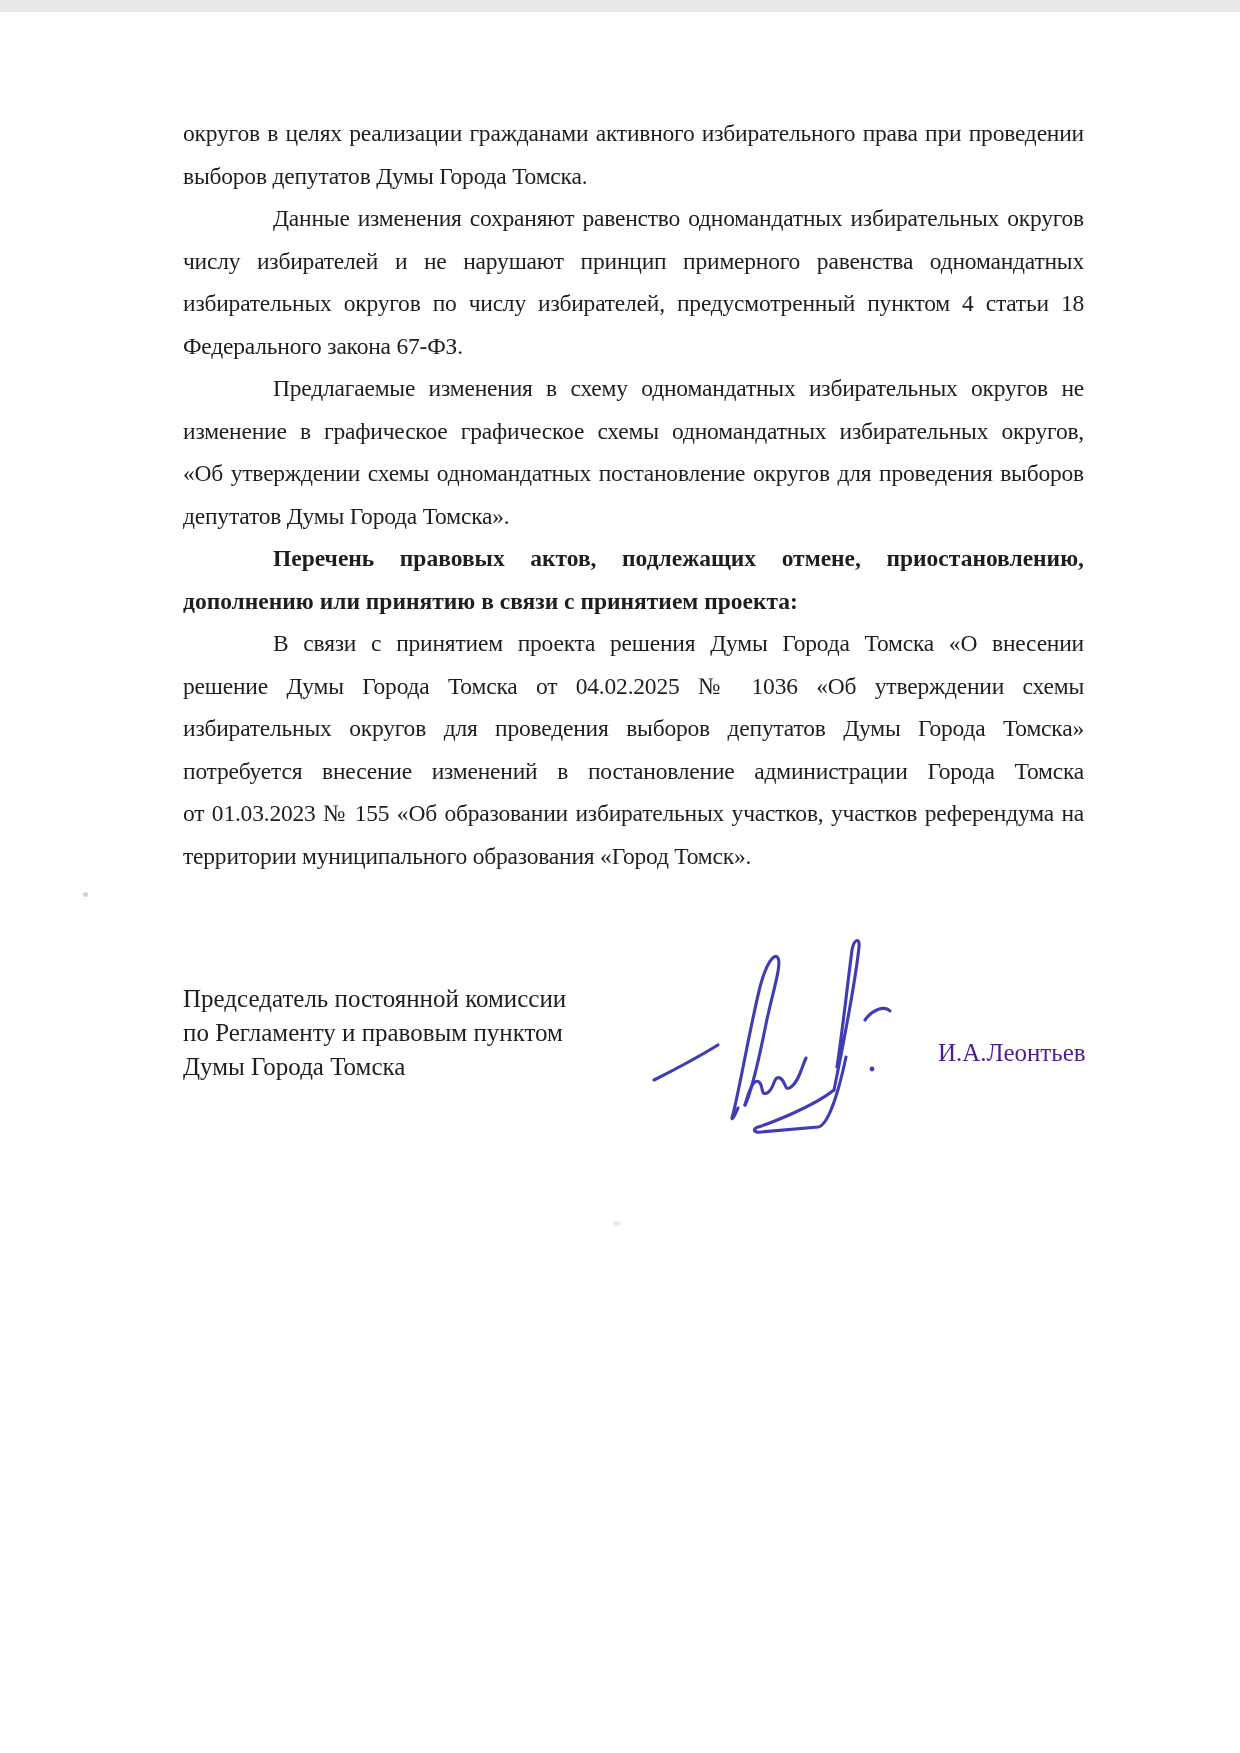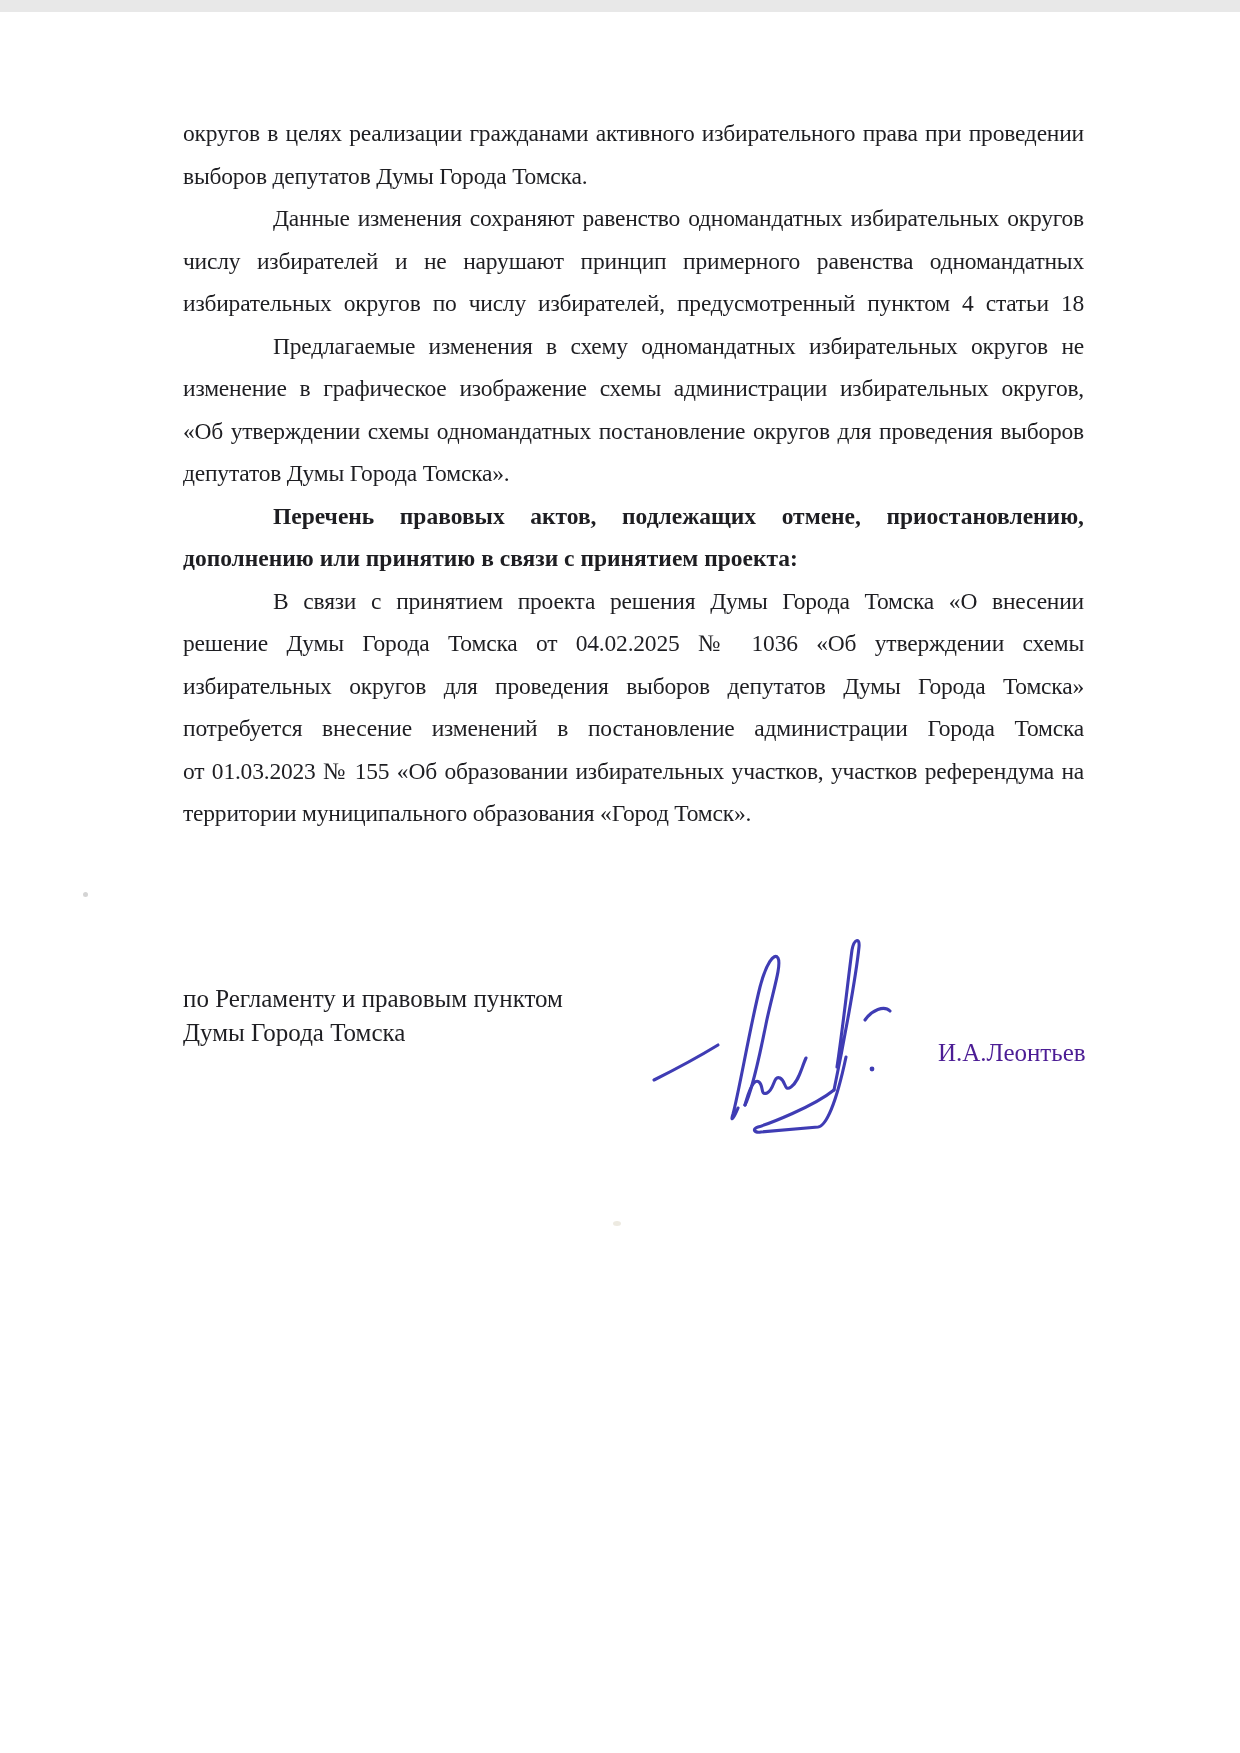--- a/index.html
+++ b/index.html
@@ -61,35 +61,37 @@
 <body>
 
 <div class="page">
 
   <div class="textblock" id="doc-lines">
       <div class="line j">округов в целях реализации гражданами активного избирательного права при проведении</div>
       <div class="line">выборов депутатов Думы Города Томска.</div>
       <div class="line j i">Данные изменения сохраняют равенство одномандатных избирательных округов по</div>
       <div class="line j">числу избирателей и не нарушают принцип примерного равенства одномандатных</div>
       <div class="line j">избирательных округов по числу избирателей, предусмотренный пунктом 4 статьи 18</div>
+      <div class="line">Федерального закона 67-ФЗ.</div>
       <div class="line j i">Предлагаемые изменения в схему одномандатных избирательных округов не влекут</div>
-      <div class="line j">изменение в графическое изображение схемы администрации избирательных округов,</div>
+      <div class="line j">изменение в графическое графическое схемы одномандатных избирательных округов,</div>
       <div class="line j">«Об утверждении схемы одномандатных постановление округов для проведения выборов</div>
       <div class="line">депутатов Думы Города Томска».</div>
       <div class="line j b i">Перечень правовых актов, подлежащих отмене, приостановлению, изменению,</div>
       <div class="line b">дополнению или принятию в связи с принятием проекта:</div>
       <div class="line j i">В связи с принятием проекта решения Думы Города Томска «О внесении изменений в</div>
       <div class="line j">решение Думы Города Томска от 04.02.2025 № 1036 «Об утверждении схемы одномандатных</div>
       <div class="line j">избирательных округов для проведения выборов депутатов Думы Города Томска»</div>
       <div class="line j">потребуется внесение изменений в постановление администрации Города Томска</div>
       <div class="line j">от 01.03.2023 № 155 «Об образовании избирательных участков, участков референдума на</div>
       <div class="line">территории муниципального образования «Город Томск».</div>
     </div>
 
   <div class="sig-titles" id="sig-titles">
+      <div>Председатель постоянной комиссии</div>
       <div>по Регламенту и правовым пунктом</div>
       <div>Думы Города Томска</div>
     </div>
 
   <svg class="sig-svg" viewBox="0 0 262 218" fill="none" xmlns="http://www.w3.org/2000/svg">
     <g stroke="#3f3cb4" stroke-width="3.1" stroke-linecap="round" fill="none">
 
       <path d="M16,148 C36,138 62,124 80,113"></path>
 
       <path d="M100,176 C96,186 92,191 95,182 C101,160 112,95 122,55 C128,32 136,20 140,26 C144,33 134,62 128,92 C121,127 112,163 107,173"></path>

